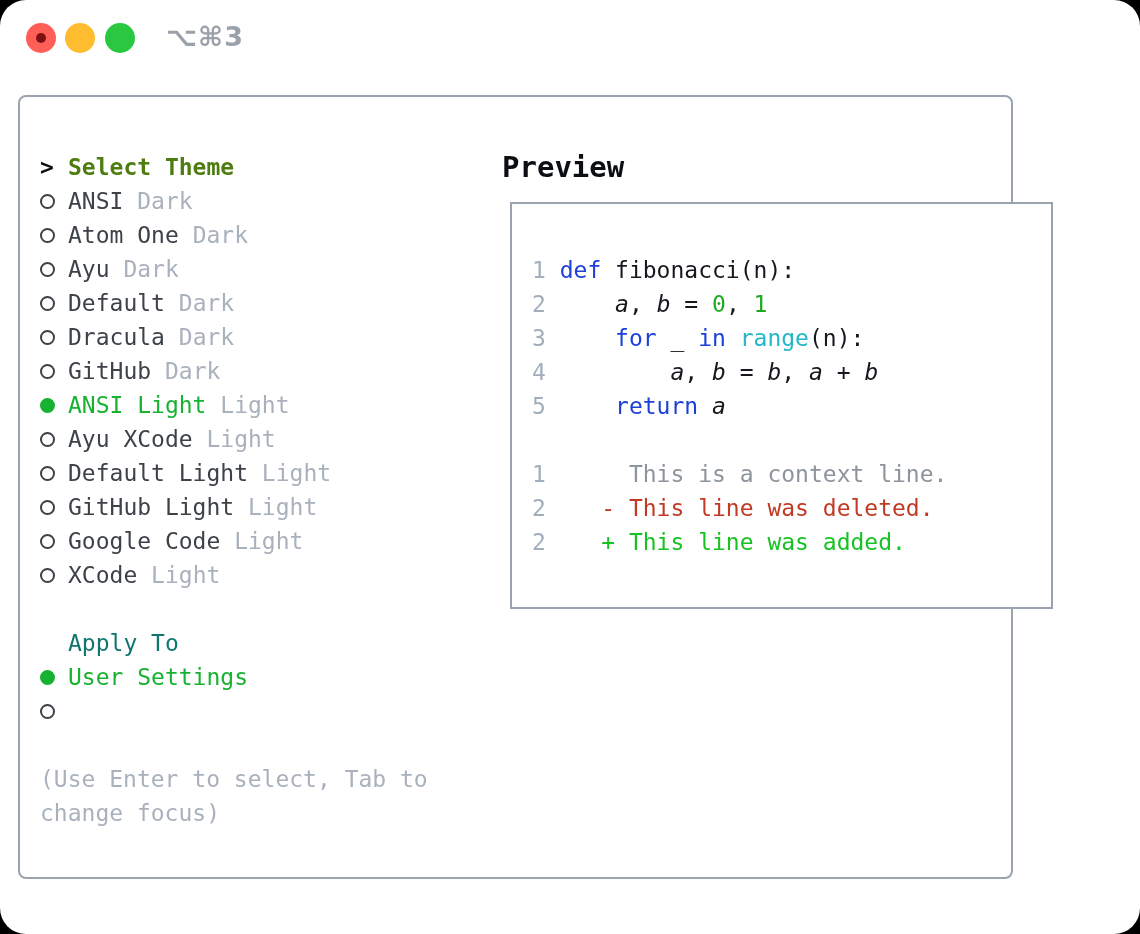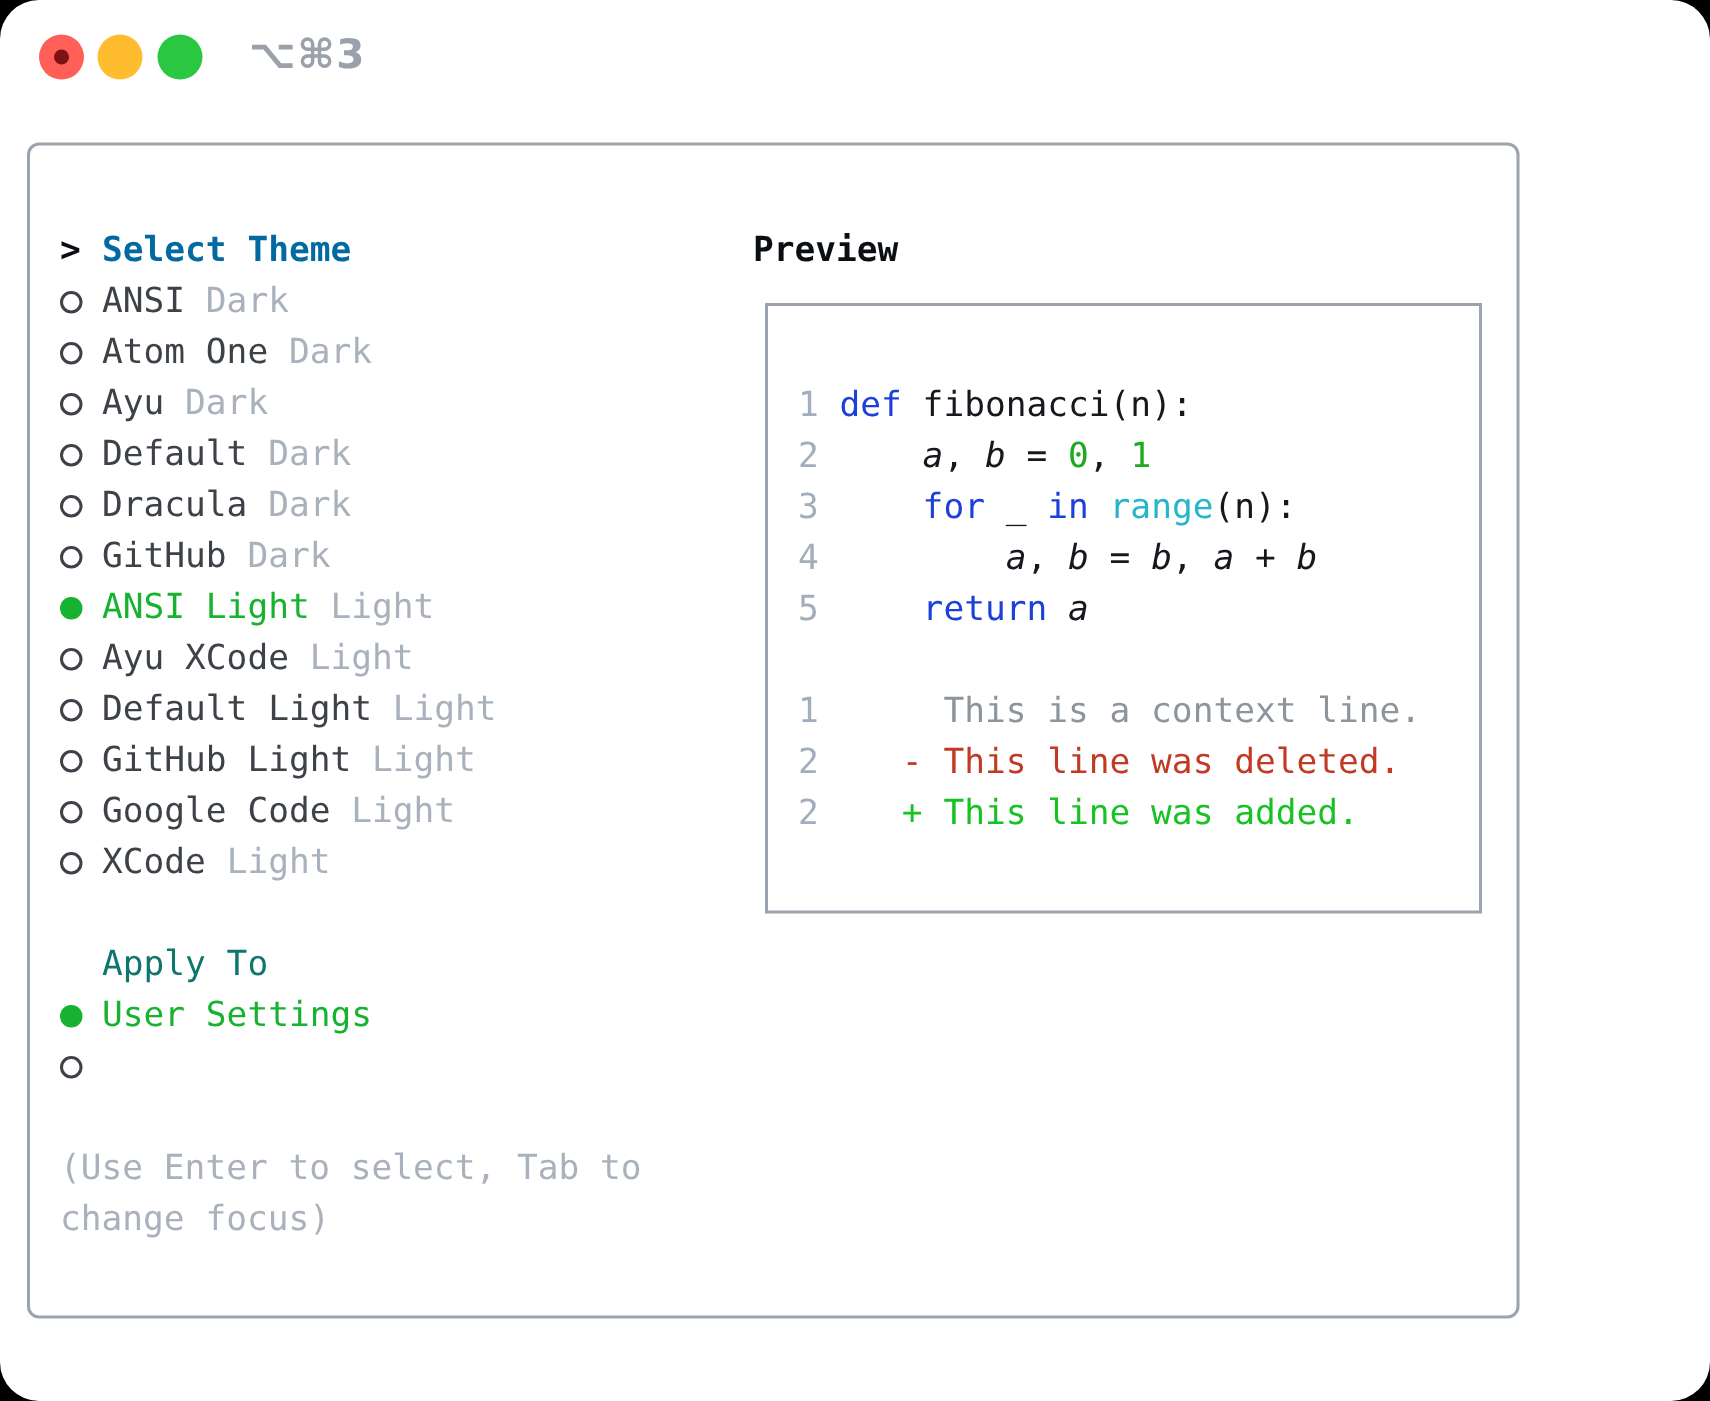--- a/index.html
+++ b/index.html
@@ -21,35 +21,35 @@
   
   .panel{
     position:absolute;left:18px;top:95px;width:995px;height:784px;
     border:2px solid var(--border-gray,#9aa3ae);border-radius:8px;box-sizing:border-box;background:#fff;
   }
   .row{display:flex;align-items:center;height:34px;font-size:23px;line-height:34px;white-space:pre;}
   .bullet-col{width:28px;flex:none;display:flex;align-items:center;}
   .bullet{width:15px;height:15px;border-radius:50%;border:2px solid var(--text-dark,#3d4249);box-sizing:border-box;}
   .bullet.sel{background:var(--selection-green,#17b230);border-color:var(--selection-green,#17b230);}
   .prefix{font-weight:700;color:#0b0e12;}
-  .list-title{font-weight:700;color:#0369a1;text-align:center;}
+  .list-title{font-weight:700;color:#4d7c0f;text-align:center;}
   .sec-title{font-weight:400;color:#0f766e;}
   .label{color:var(--text-dark,#3d4249);}
   .label.sel{color:var(--selection-green,#17b230);}
   .tag{color:var(--muted-gray,#a9b1bc);margin-left:1ch;}
   .theme-list{position:absolute;left:20px;top:53px;}
   .apply{position:absolute;left:20px;top:529px;}
   .hint{
     position:absolute;left:20px;top:665px;width:420px;
     font-size:23px;line-height:34px;color:var(--muted-gray,#a9b1bc);
   }
   
-  .preview-title{position:absolute;left:482px;top:53px;height:34px;line-height:34px;font-size:23px;font-weight:700;color:#0b0e12;}
+  .preview-title{position:absolute;left:482px;top:53px;height:34px;line-height:34px;font-size:29px;font-weight:700;color:#0b0e12;}
   .preview-box{
-    position:absolute;left:490px;top:105px;width:478px;height:407px;
+    position:absolute;left:490px;top:105px;width:543px;height:407px;
     border:2px solid var(--border-gray,#9aa3ae);box-sizing:border-box;background:#fff;
     padding:49px 0 16px 20px;overflow:hidden;
   }
   .pline{height:34px;font-size:23px;line-height:34px;white-space:pre;}
   .ln{display:inline-block;width:1ch;margin-right:1ch;color:var(--line-number-gray,#a3aebc);}
   .plain{color:var(--code-black,#16181d);}
   .kw{color:var(--keyword-blue,#1c40d8);}
   .cy{color:var(--builtin-cyan,#24b6c9);}
   .num{color:var(--number-green,#1fa921);}
   .var{color:var(--code-black,#16181d);font-style:italic;}

